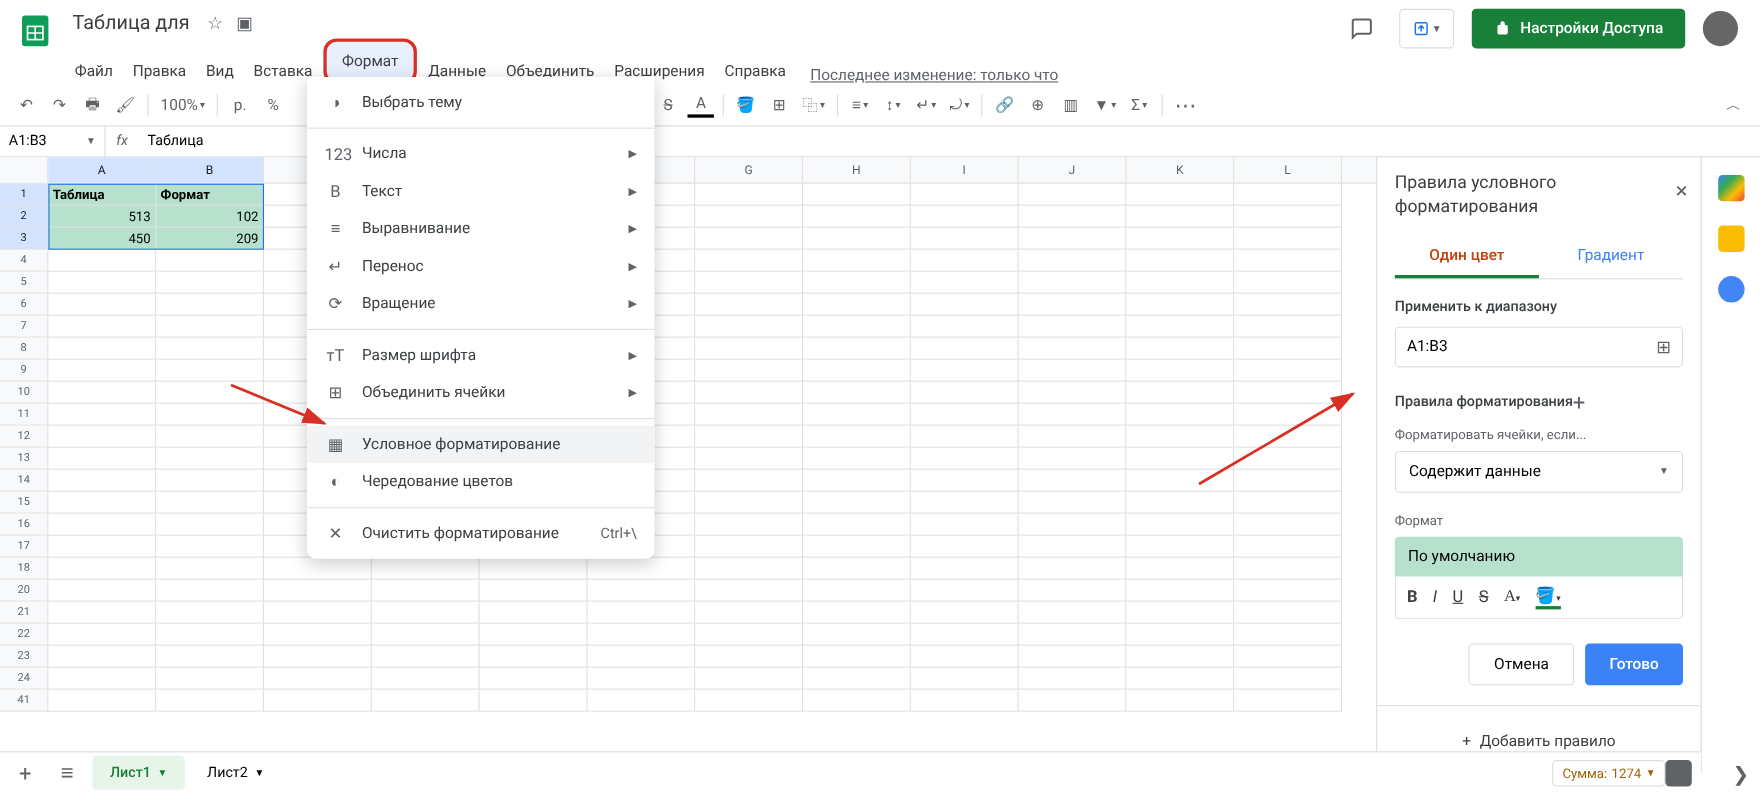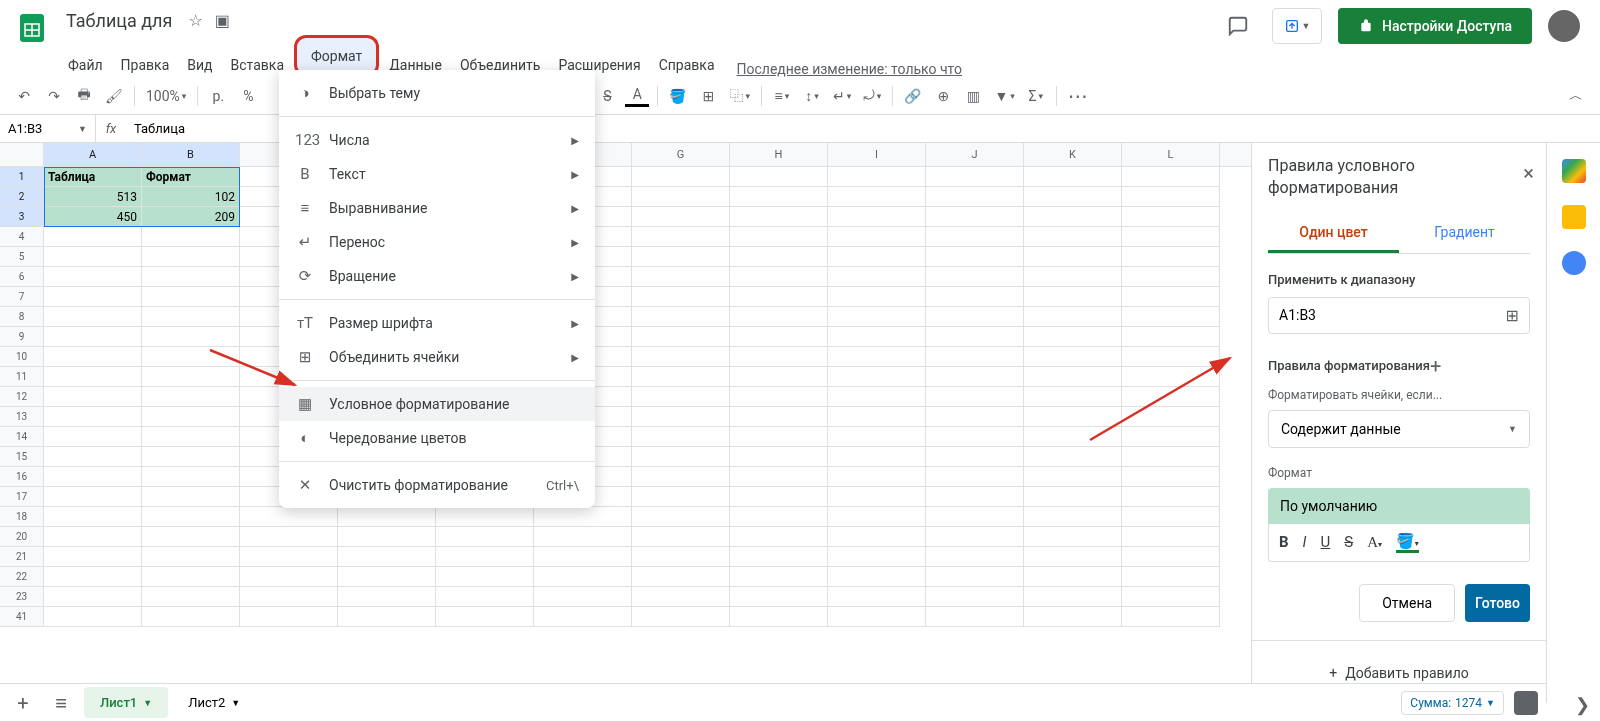--- a/index.html
+++ b/index.html
@@ -72,35 +72,35 @@
 .sp-range-input input { border: none; flex: 1; font-size: 14px; outline: none; }
 .sp-range-icon { color: #5f6368; cursor: pointer; }
 .sp-rule-head { display: flex; align-items: center; justify-content: flex-start; margin-bottom: 10px; }
 .sp-add-icon { font-size: 20px; color: #5f6368; cursor: pointer; }
 .sp-select { border: 1px solid #dadce0; border-radius: 4px; padding: 10px 12px; font-size: 14px; display: flex; justify-content: space-between; align-items: center; margin-bottom: 18px; cursor: pointer; }
 .sp-format-prev { background: #b7e1cd; border-radius: 4px 4px 0 0; padding: 10px 12px; font-size: 14px; }
 .sp-format-tb { border: 1px solid #dadce0; border-top: none; border-radius: 0 0 4px 4px; padding: 8px 10px; display: flex; gap: 14px; align-items: center; margin-bottom: 22px; }
 .sp-ft-btn { font-size: 15px; color: #3c4043; cursor: pointer; font-family: serif; }
 .sp-buttons { display: flex; gap: 10px; justify-content: flex-end; margin-bottom: 18px; }
 .sp-btn-cancel { background: #fff; border: 1px solid #dadce0; border-radius: 4px; padding: 10px 22px; font-size: 14px; cursor: pointer; }
-.sp-btn-done { background: #0369a1; color: #fff; border: none; border-radius: 4px; padding: 10px 10px; font-size: 14px; cursor: pointer; font-weight: 500; }
+.sp-btn-done { background: #3b82f6; color: #fff; border: none; border-radius: 4px; padding: 10px 22px; font-size: 14px; cursor: pointer; font-weight: 500; }
 .sp-divider { height: 1px; background: #e0e0e0; margin: 0 -16px 16px; }
 .sp-addrule { display: flex; align-items: center; justify-content: center; gap: 8px; font-size: 14px; color: #3c4043; cursor: pointer; padding: 8px; }
 
 .right-rail { width: 54px; border-left: 1px solid #dadce0; display: flex; flex-direction: column; align-items: center; gap: 22px; padding-top: 16px; }
 .rail-icon { width: 24px; height: 24px; border-radius: 4px; cursor: pointer; }
 
 .arrow { position: absolute; pointer-events: none; z-index: 20; }
 
 .footer { position: absolute; bottom: 0; left: 0; right: 54px; height: 38px; display: flex; align-items: center; border-top: 1px solid #dadce0; padding: 0 8px; gap: 8px; background: #fff; }
 .ft-btn { width: 30px; height: 30px; display: flex; align-items: center; justify-content: center; color: #5f6368; cursor: pointer; font-size: 20px; }
 .sheet-tab { padding: 8px 16px; font-size: 13px; cursor: pointer; display: flex; align-items: center; gap: 6px; }
 .sheet-tab.active { color: #188038; background: #e6f4ea; border-radius: 4px; font-weight: 500; }
 .sheet-dd { font-size: 9px; }
-.footer-right { margin-left: auto; display: flex; align-items: center; gap: 10px; font-size: 12px; color: #0369a1; }
+.footer-right { margin-left: auto; display: flex; align-items: center; font-size: 12px; color: #a16207; }
 .sum-box { border: 1px solid #dadce0; border-radius: 4px; padding: 4px 8px; display: flex; gap: 4px; align-items: center; }
 .explore { width: 24px; height: 24px; background: #5f6368; border-radius: 4px; }
 
 .grid-scroll-h { position: absolute; bottom: 0; left: 44px; right: 16px; height: 14px; background: #f8f9fa; display: flex; align-items: center; }
 .grid-scroll-h-track { flex: 1; height: 10px; background: #eee; border-radius: 5px; position: relative; }
 .grid-scroll-h-thumb { position: absolute; left: 0; width: 45%; height: 100%; background: #bdbdbd; border-radius: 5px; }
 .grid-scroll-h-btn { width: 14px; text-align: center; font-size: 10px; color: #888; cursor: pointer; }
 
 .expand-rail { position: absolute; right: 10px; bottom: 6px; font-size: 18px; color: #5f6368; cursor: pointer; }
 </style>
@@ -549,20 +549,35 @@
           <div class="cell"></div>
           <div class="cell"></div>
           <div class="cell"></div>
           <div class="cell"></div>
           <div class="cell"></div>
           <div class="cell"></div>
           <div class="cell"></div>
           <div class="cell"></div>
         </div>
         <div class="grid-row">
+          <div class="row-h">24</div>
+          <div class="cell"></div>
+          <div class="cell"></div>
+          <div class="cell"></div>
+          <div class="cell"></div>
+          <div class="cell"></div>
+          <div class="cell"></div>
+          <div class="cell"></div>
+          <div class="cell"></div>
+          <div class="cell"></div>
+          <div class="cell"></div>
+          <div class="cell"></div>
+          <div class="cell"></div>
+        </div>
+        <div class="grid-row">
           <div class="row-h">41</div>
           <div class="cell"></div>
           <div class="cell"></div>
           <div class="cell"></div>
           <div class="cell"></div>
           <div class="cell"></div>
           <div class="cell"></div>
           <div class="cell"></div>
           <div class="cell"></div>
           <div class="cell"></div>

